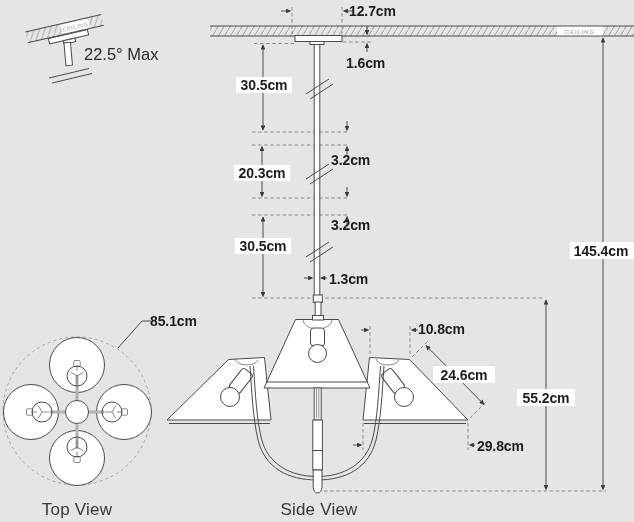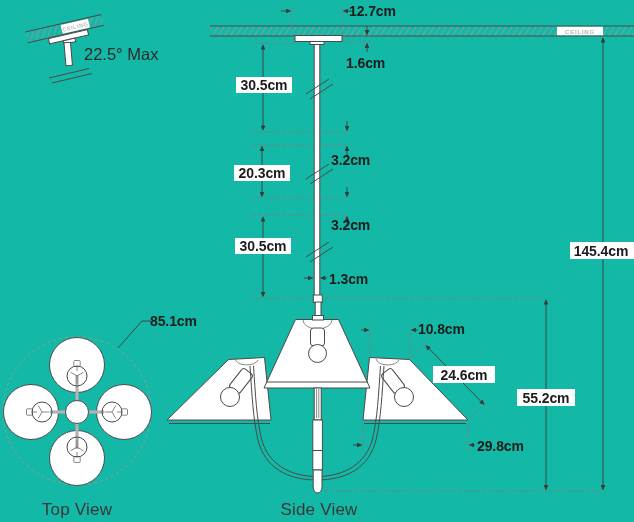--- a/index.html
+++ b/index.html
@@ -1,16 +1,16 @@
 <!DOCTYPE html>
 <html><head>
 <meta charset="utf-8">
 <style>
   html,body{margin:0;padding:0;background:#ffffff;}
-  .stage{position:relative;width:634px;height:522px;background:#14b8a6;overflow:hidden;
+  .stage{position:relative;width:634px;height:522px;background:#e5e5e5;overflow:hidden;
          font-family:"Liberation Sans",sans-serif;}
   svg{display:block;}
   .ln{stroke:#4a4a4a;stroke-width:1;fill:none;}
   .lnw{stroke:#4a4a4a;stroke-width:1;fill:#ffffff;}
   .thin{stroke:#6a6a6a;stroke-width:0.8;fill:none;}
   .dash{stroke:#7d7d7d;stroke-width:0.9;fill:none;stroke-dasharray:3.5 2.6;}
   .dashc{stroke:#9a9a9a;stroke-width:0.9;fill:none;stroke-dasharray:3 3;}
   .dim{stroke:#3a3a3a;stroke-width:0.9;fill:none;}
   .gray{stroke:#b3b3b3;stroke-width:3.2;fill:none;}
   .t{font:600 14px "Liberation Sans",sans-serif;fill:#1c1c1c;letter-spacing:-0.1px;}

